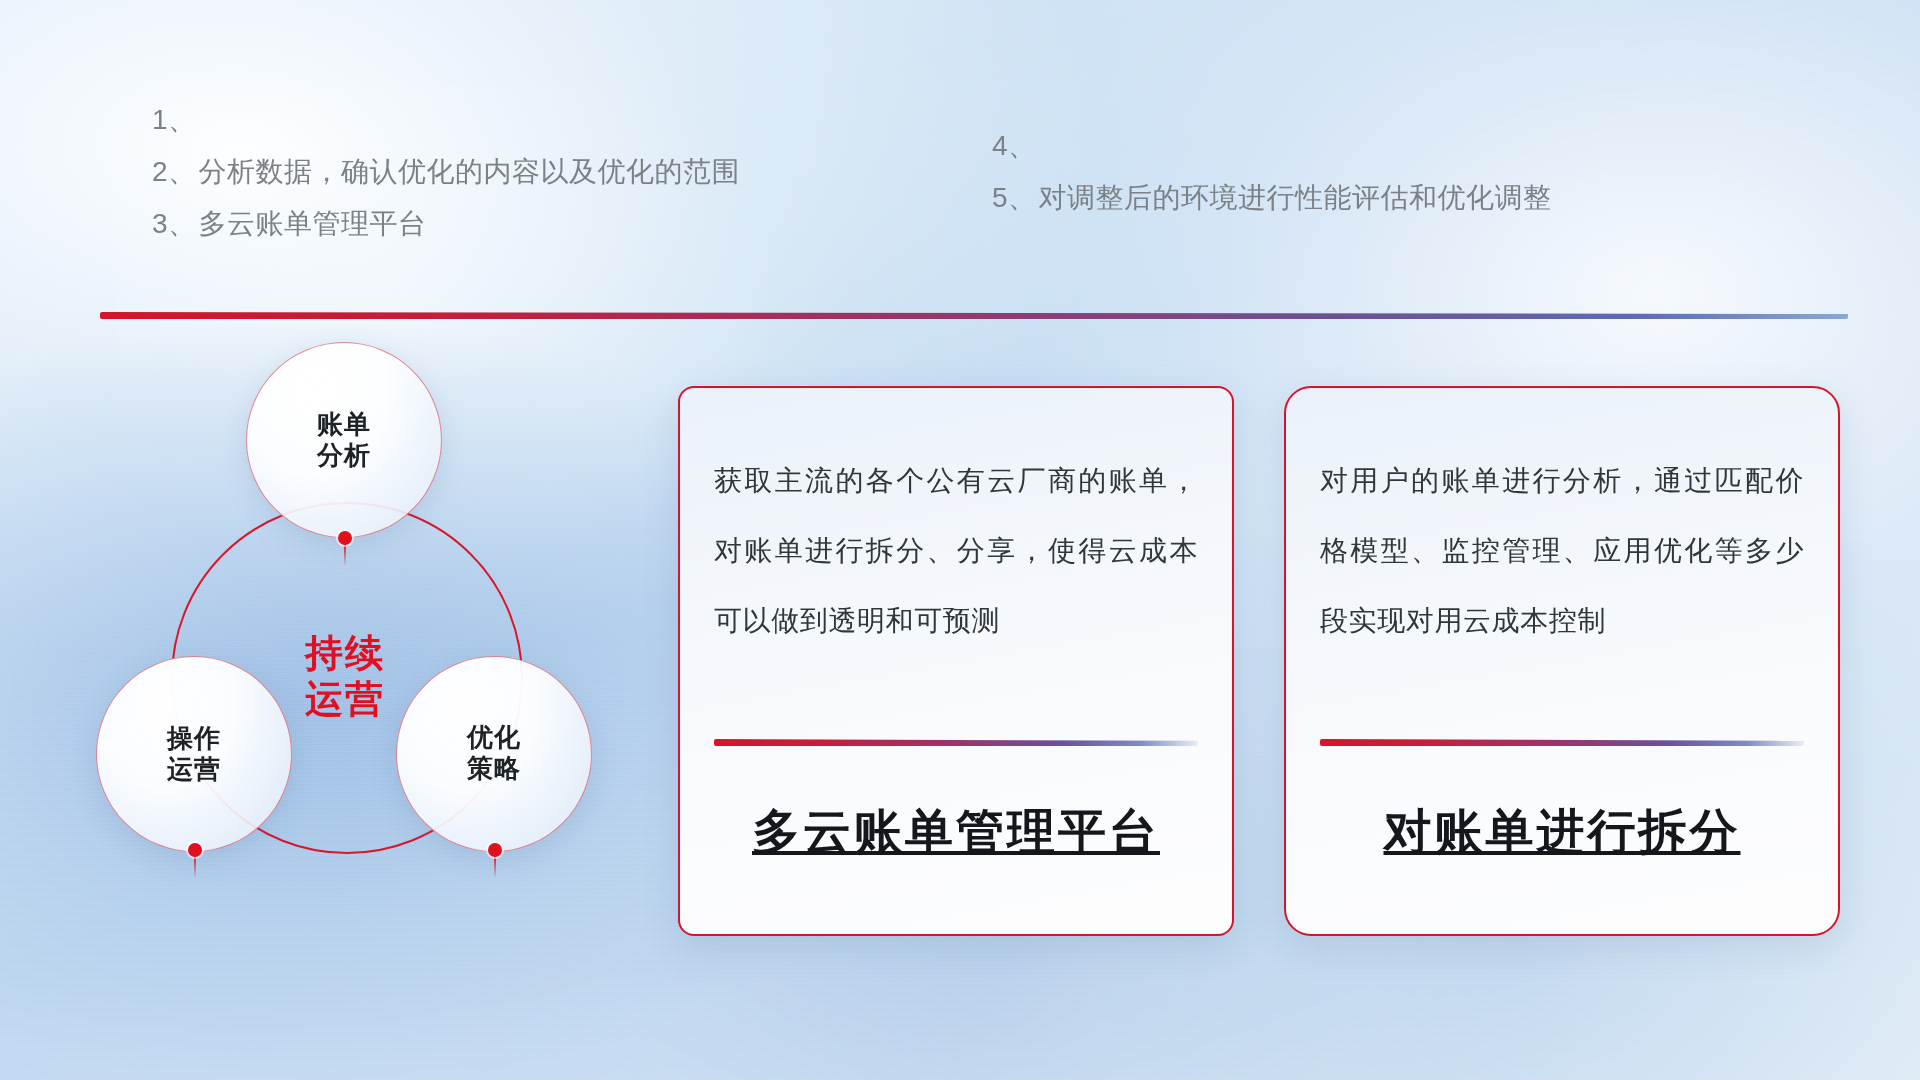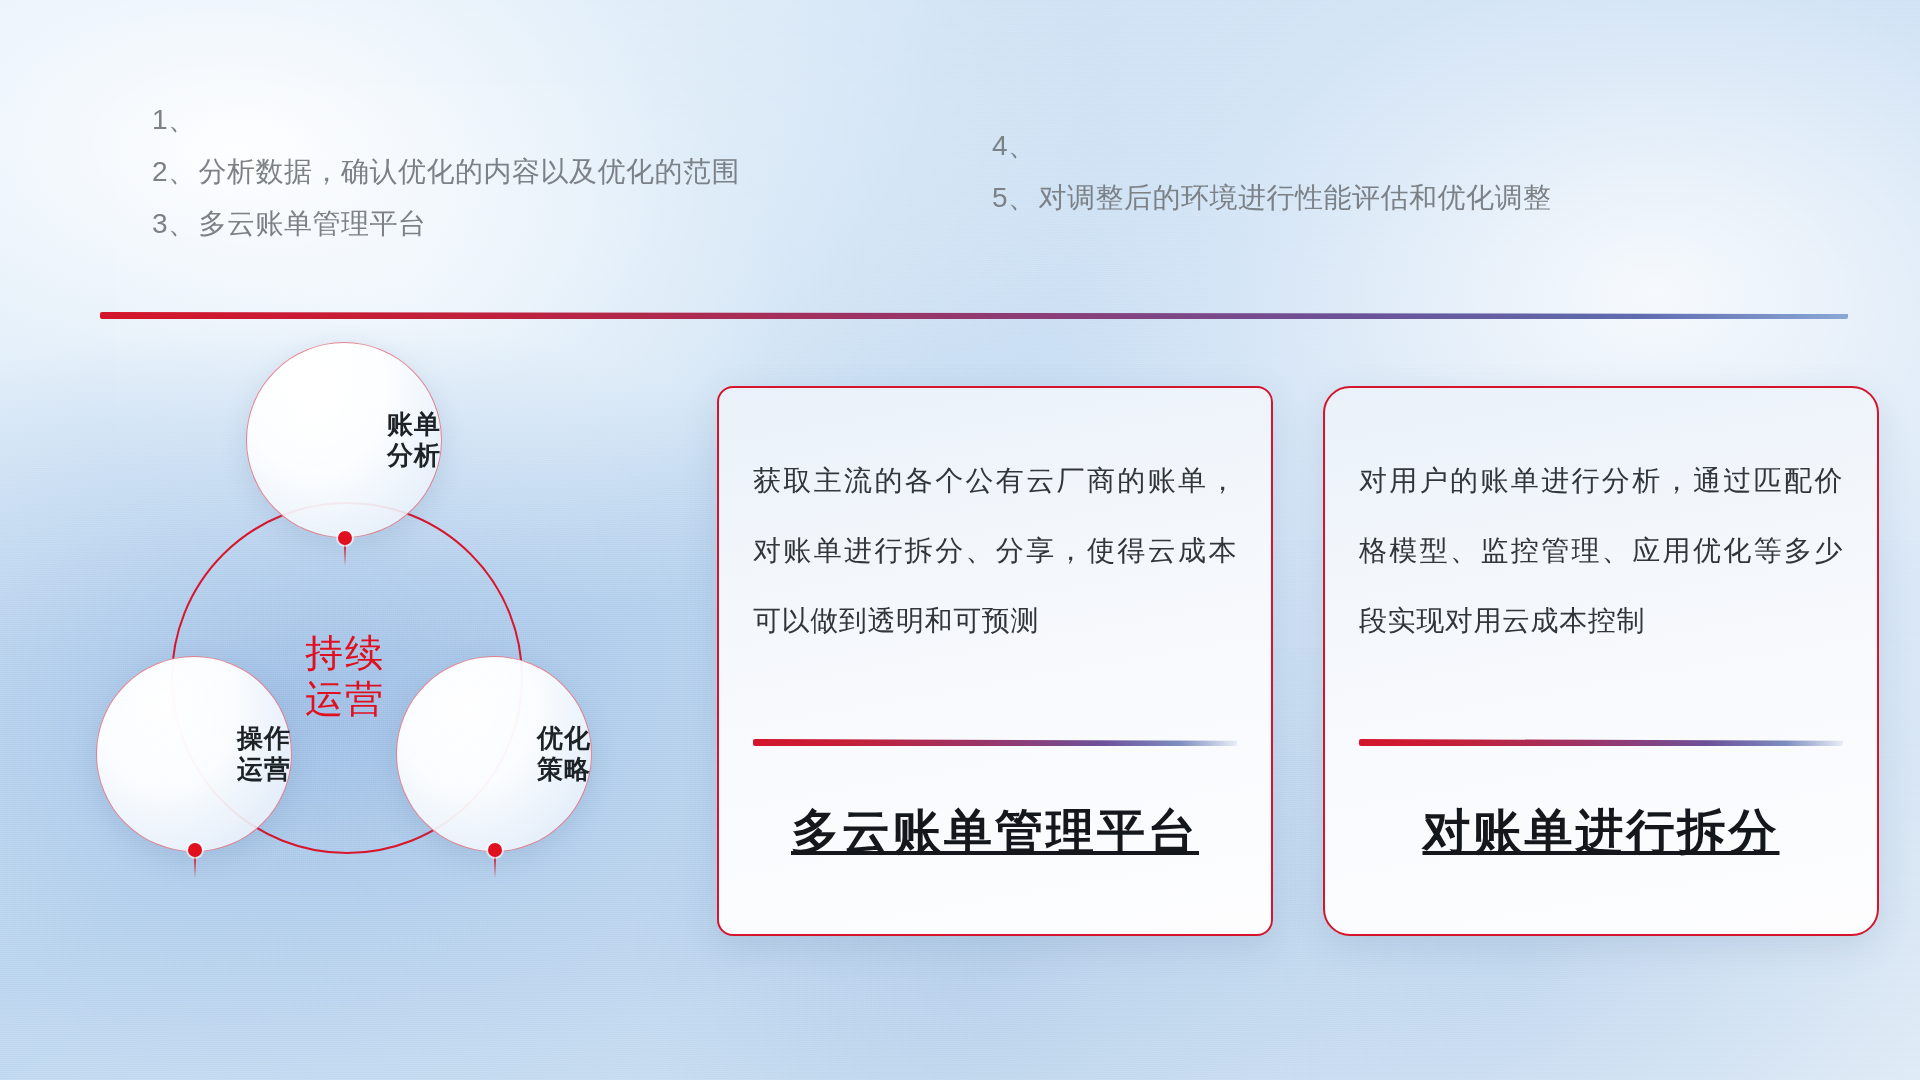--- a/index.html
+++ b/index.html
@@ -62,43 +62,43 @@
     position:absolute;left:100px;top:312px;width:1748px;height:7px;
     background:linear-gradient(90deg,#d4152b 0%,#c0203c 22%,#96376c 48%,#6b5299 72%,#5f6cb0 88%,#8aa8d6 100%);
     clip-path:polygon(0 0,100% 28%,100% 100%,0 100%);
     border-radius:2px;
   }
 
   
   .venn{position:absolute;left:96px;top:350px;width:540px;height:600px;}
   .v-circ{
     position:absolute;border-radius:50%;
-    display:flex;align-items:center;justify-content:flex-end;
+    display:flex;align-items:center;justify-content:center;
   }
   .v-bubble{
     background:
       radial-gradient(ellipse at 35% 25%,rgba(255,255,255,.99) 0%,rgba(253,254,255,.96) 40%,rgba(236,243,251,.9) 75%,rgba(226,237,249,.86) 100%);
     border:1.6px solid rgba(214,36,55,.55);
     box-shadow:0 8px 26px rgba(90,120,160,.18);
   }
   .v-top{left:150px;top:-8px;width:194px;height:194px;z-index:3;}
   .v-bl{left:0px;top:306px;width:194px;height:194px;z-index:3;}
-  .v-br{left:300px;top:306px;width:194px;height:194px;z-index:3;}
+  .v-br{left:300px;top:306px;width:194px;height:194px;z-index:3;font-family:Liberation Serif, serif;}
   .v-mid{
     left:75px;top:152px;width:348px;height:348px;z-index:2;
     border:2.4px solid #d8162c;background:transparent;
   }
   .v-label{
     text-align:center;font-size:26px;line-height:1.18;font-weight:700;color:#1d2226;
     letter-spacing:1px;z-index:4;
   }
   .v-center-label{
     position:absolute;left:75px;top:152px;width:348px;height:348px;z-index:5;
     display:flex;align-items:center;justify-content:center;
-    text-align:center;font-size:38px;line-height:1.22;font-weight:400;
+    text-align:center;font-size:38px;line-height:1.22;font-weight:700;
     color:#e01020;letter-spacing:2px;
   }
   .v-dot{
     position:absolute;width:14px;height:14px;border-radius:50%;
     background:#e0101f;z-index:6;box-shadow:0 0 0 2px rgba(255,255,255,.6);
   }
   .v-dot1{left:242px;top:181px;}
   .v-dot2{left:92px;top:493px;}
   .v-dot3{left:392px;top:493px;}
   .v-tick{position:absolute;width:2px;height:22px;z-index:5;
@@ -108,21 +108,20 @@
   .v-tick3{left:398px;top:506px;}
 
   
   .card{
     position:absolute;top:386px;width:556px;height:550px;
     border:2px solid #d4152b;border-radius:16px;
     background:linear-gradient(170deg,#eaf1fa 0%,#f2f6fb 28%,#f8fafd 58%,#fdfdfe 100%);
     box-shadow:0 10px 34px rgba(80,110,155,.16);
     box-sizing:border-box;
     padding:58px 34px 0 34px;
-    margin-left:39px;
   }
   .card-1{left:678px;}
   .card-2{left:1284px;border-radius:27px;}
   .card-body{
     font-size:28px;line-height:70px;color:#31363b;letter-spacing:.6px;
     text-align:justify;text-justify:inter-ideograph;
   }
   .card-rule{
     position:absolute;left:34px;right:34px;bottom:188px;height:7px;
     background:linear-gradient(90deg,#d4152b 0%,#c51f38 20%,#9a3569 48%,#6d519a 72%,#7d8cc0 88%,#e8eef6 100%);

